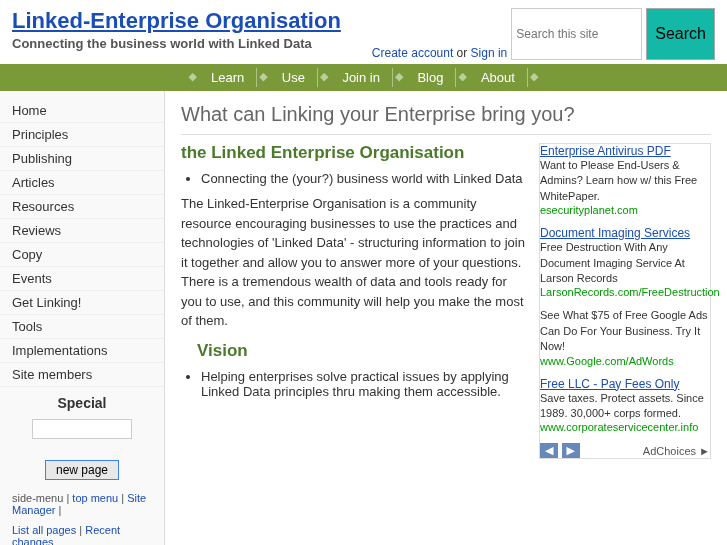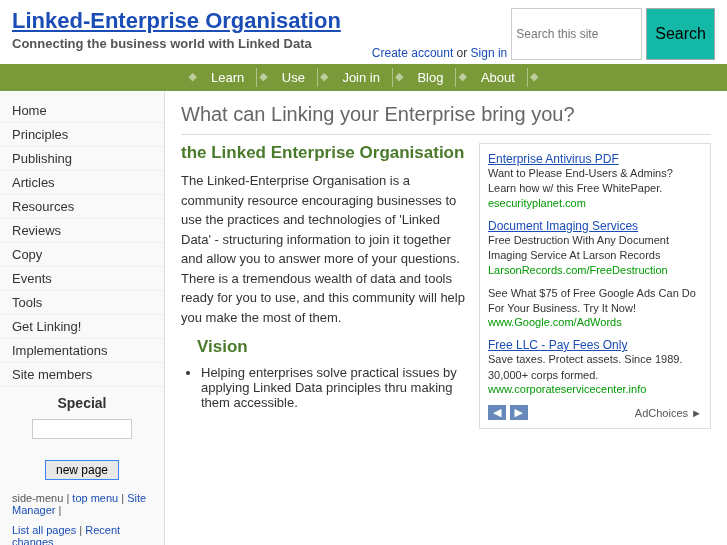--- a/index.html
+++ b/index.html
@@ -34,21 +34,21 @@
     .sidebar-new-page-input { border: 1px solid #ccc; width: 100px; padding: 2px 4px; font-size: 12px; margin-bottom: 6px; display: block; margin: 0 auto 6px auto; }
     .sidebar-new-page-btn { border: 1px solid #3b82f6; background: #e8e8e8; padding: 2px 10px; font-size: 12px; cursor: pointer; }
     .sidebar-links { font-size: 11px; color: #1a4db5; padding: 4px 12px; }
     .sidebar-links a { color: #1a4db5; text-decoration: none; }
     .sidebar-links span { color: #555; }
     .sidebar-section { padding: 4px 12px; font-size: 12px; color: #555; }
 
     
     #main { flex: 1; padding: 12px 16px; }
     #page-title { font-size: 20px; color: #666; font-weight: normal; margin-bottom: 8px; border-bottom: 1px solid #ddd; padding-bottom: 8px; }
-    #ads-block { float: right; width: 232px; border: 1px solid #ddd; padding: 8px; margin-left: 12px; margin-bottom: 8px; font-size: 11px; }
+    #ads-block { float: right; width: 172px; border: 1px solid #ddd; padding: 0; margin-left: 12px; margin-bottom: 8px; font-size: 11px; }
     .ad-item { margin-bottom: 10px; }
     .ad-title { color: #1a4db5; font-size: 12px; text-decoration: underline; cursor: pointer; }
     .ad-text { color: #333; font-size: 11px; line-height: 1.4; }
     .ad-url { color: #090; font-size: 11px; }
     .ad-nav { display: flex; align-items: center; justify-content: space-between; margin-top: 6px; }
     .ad-arrow { background: #6688bb; color: #fff; border: none; padding: 1px 5px; font-size: 11px; cursor: pointer; }
     .ad-choices { font-size: 11px; color: #555; }
     .ad-choices-arrow { color: #555; }
 
     #section-title { font-size: 17px; color: #4a7a2a; margin: 8px 0 8px 0; }
@@ -96,22 +96,22 @@
 
   <div id="sidebar">
     <div class="sidebar-nav-item">Home</div>
     <div class="sidebar-nav-item">Principles</div>
     <div class="sidebar-nav-item">Publishing</div>
     <div class="sidebar-nav-item">Articles</div>
     <div class="sidebar-nav-item">Resources</div>
     <div class="sidebar-nav-item">Reviews</div>
     <div class="sidebar-nav-item">Copy</div>
     <div class="sidebar-nav-item">Events</div>
+    <div class="sidebar-nav-item">Get Linking!</div>
     <div class="sidebar-nav-item">Tools</div>
-    <div class="sidebar-nav-item">Get Linking!</div>
     <div class="sidebar-nav-item">Implementations</div>
     <div class="sidebar-nav-item">Site members</div>
 
     <div class="sidebar-special">
       <div class="sidebar-special-title">Special</div>
       <input type="text" class="sidebar-new-page-input" style="">
       <br>
       <button class="sidebar-new-page-btn">new page</button>
     </div>
 
@@ -158,20 +158,23 @@
             <button class="ad-arrow">▶</button>
           </div>
           <div class="ad-choices">
             <span>AdChoices</span>
             <span class="ad-choices-arrow">►</span>
           </div>
         </div>
       </div>
 
       <h2 id="section-title">the Linked Enterprise Organisation</h2>
+      <ul class="bullet-list">
+        <li>Connecting the (your?) business world with Linked Data</li>
+      </ul>
       <p class="body-text">The Linked-Enterprise Organisation is a community resource encouraging businesses to use the practices and technologies of 'Linked Data' - structuring information to join it together and allow you to answer more of your questions. There is a tremendous wealth of data and tools ready for you to use, and this community will help you make the most of them.</p>
 
       <h2 id="section-title-vision">Vision</h2>
       <ul class="bullet-list">
         <li>Helping enterprises solve practical issues by applying Linked Data principles thru making them accessible.</li>
       </ul>
     </div>
   </div>
 </div>
 

